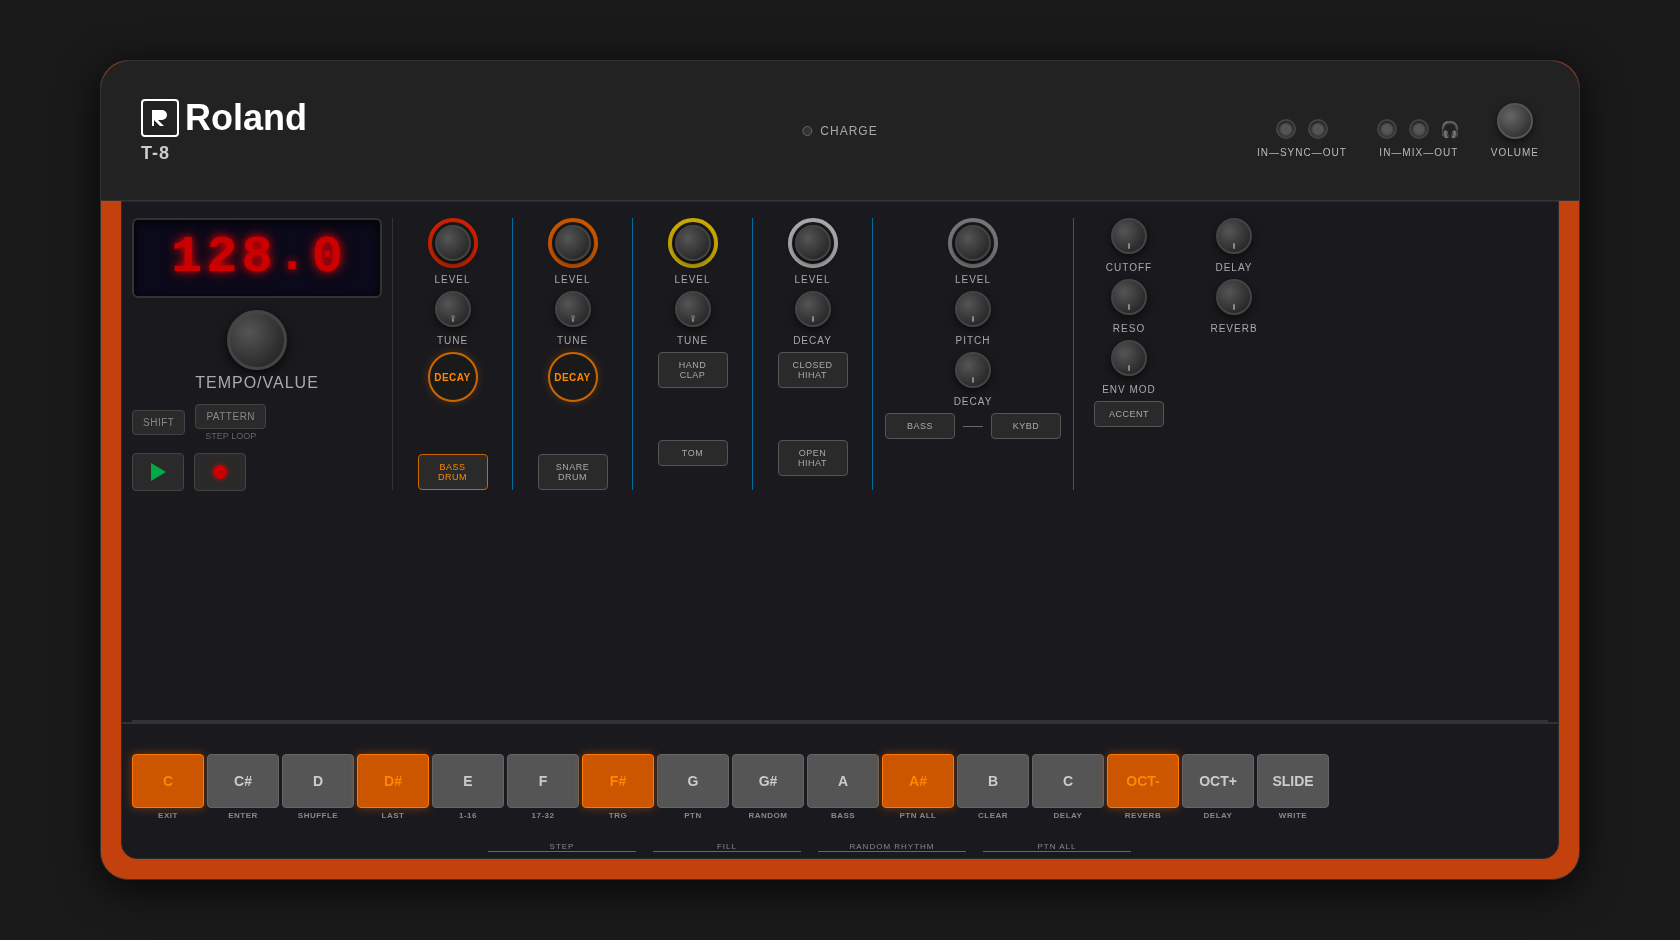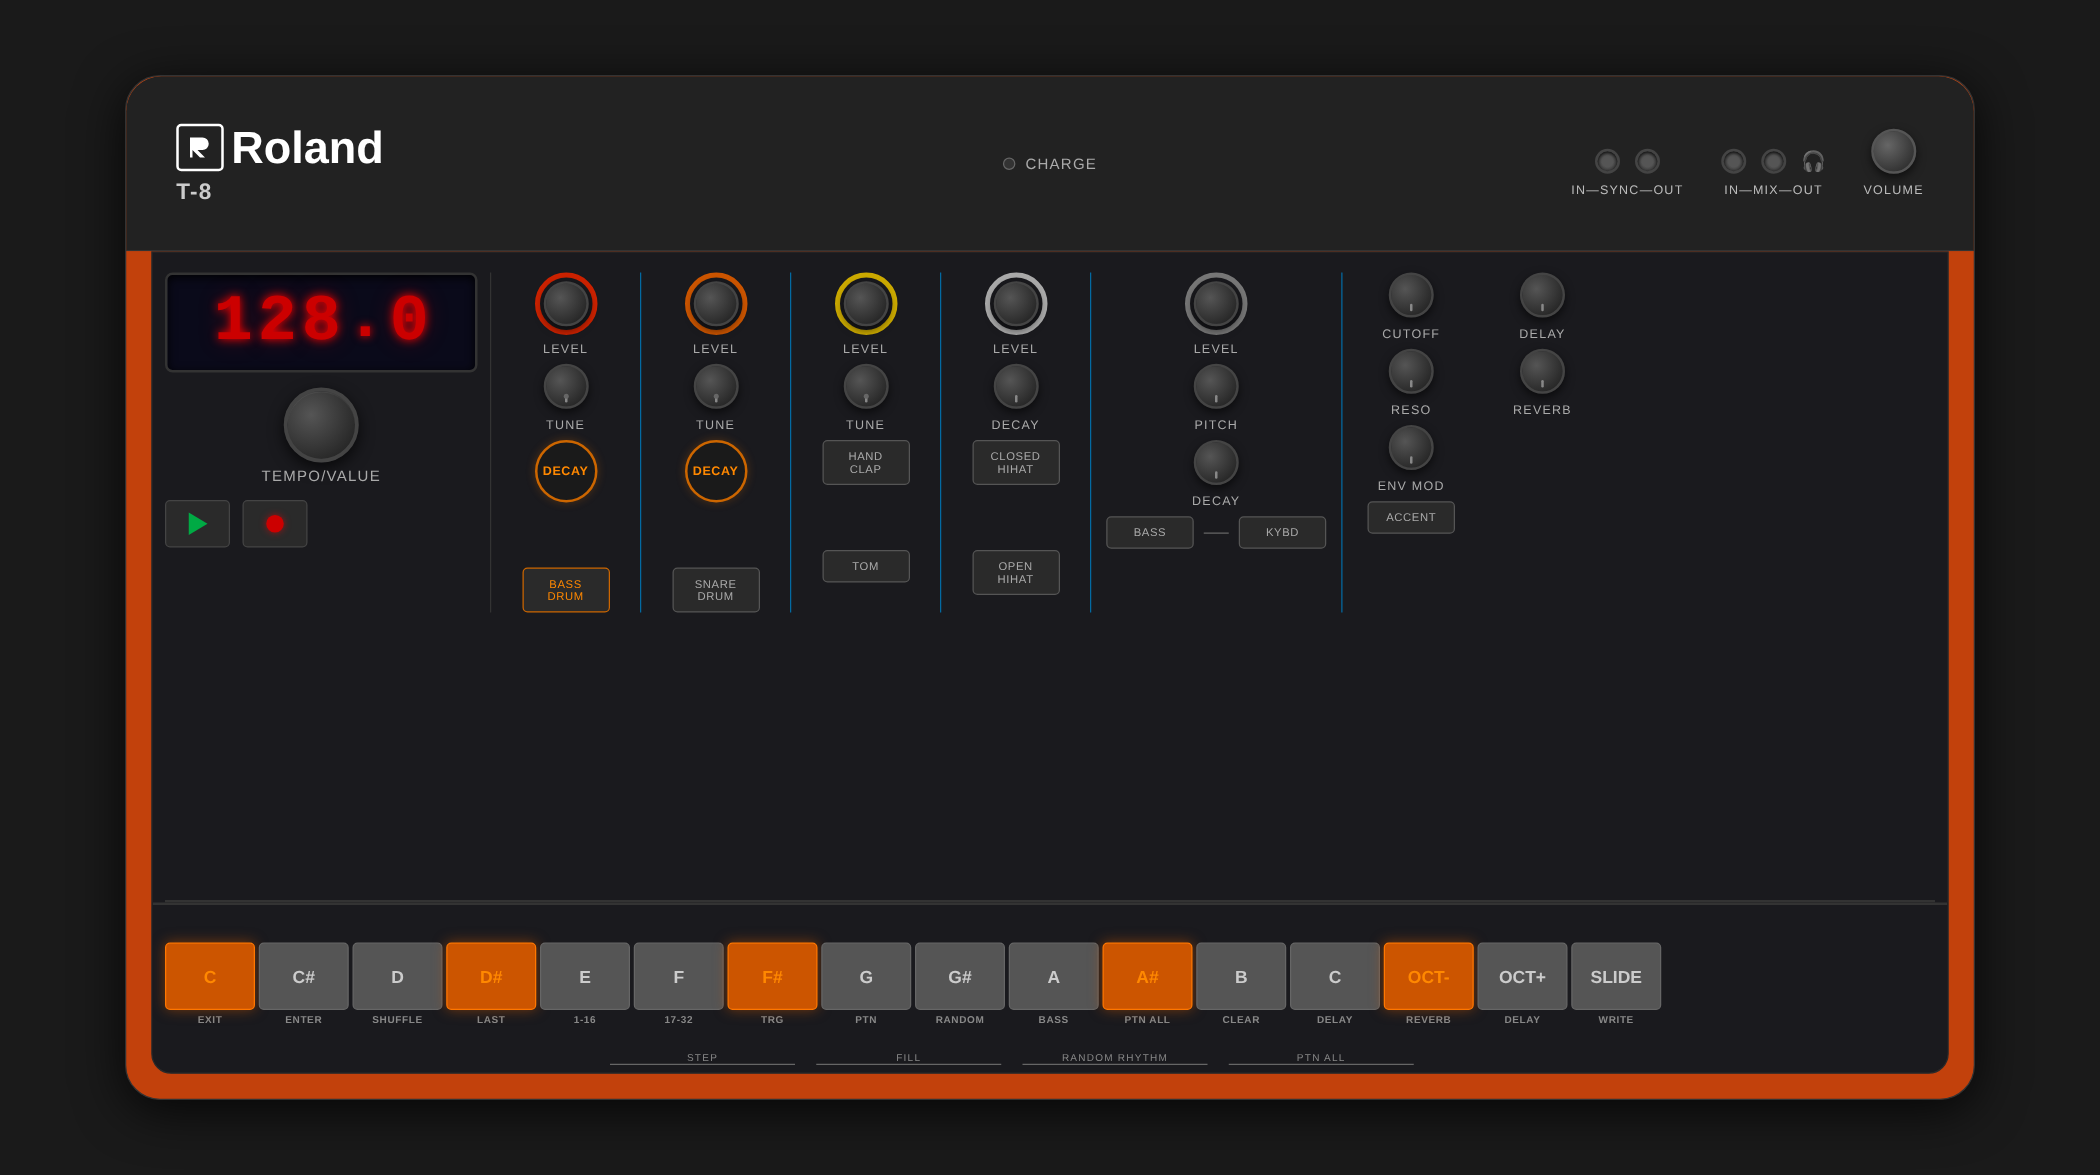--- a/index.html
+++ b/index.html
@@ -227,21 +227,21 @@
       width: 60px;
       height: 60px;
       border-radius: 50%;
       background: radial-gradient(circle at 35% 35%, #555, #1a1a1a);
       border: 3px solid #444;
       box-shadow: 0 4px 12px rgba(0,0,0,0.7), inset 0 1px 0 rgba(255,255,255,0.05);
     }
 
     .knob-label {
       color: #aaa;
-      font-size: 12px;
+      font-size: 16px;
       letter-spacing: 1px;
       text-align: center;
     }
 
     .transport-buttons {
       display: flex;
       gap: 10px;
       align-items: center;
     }
 
@@ -582,20 +582,27 @@
             <span class="digit-dot">.</span>
             <span class="digit">0</span>
           </div>
         </div>
 
         <div class="tempo-knob-row">
           <div class="large-knob"></div>
           <div class="knob-label">TEMPO/VALUE</div>
         </div>
 
+        <div class="shift-pattern-row">
+          <div class="small-button">SHIFT</div>
+          <div style="display:flex;flex-direction:column;align-items:center;gap:2px;">
+            <div class="small-button">PATTERN</div>
+            <div class="small-button-label">STEP LOOP</div>
+          </div>
+        </div>
 
         <div class="transport-buttons">
           <div class="play-button">
             <div class="play-triangle"></div>
           </div>
           <div class="rec-button">
             <div class="rec-circle"></div>
           </div>
         </div>
 

